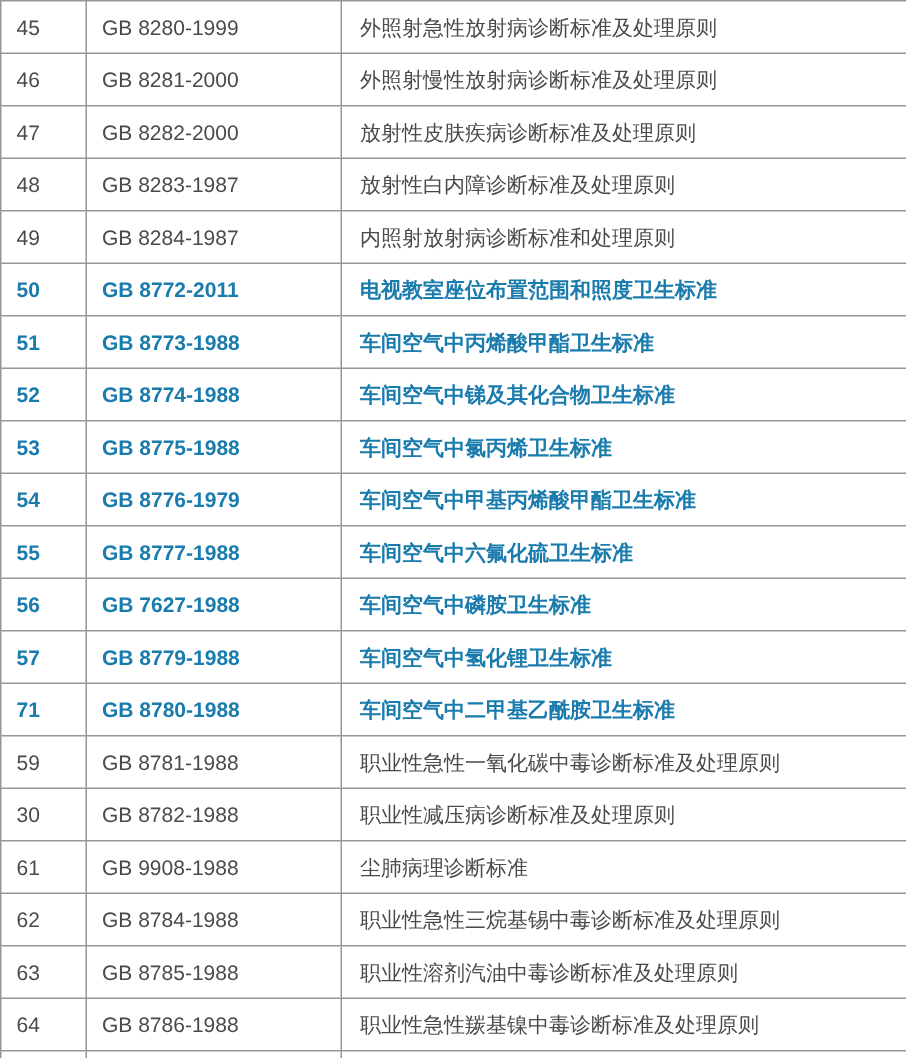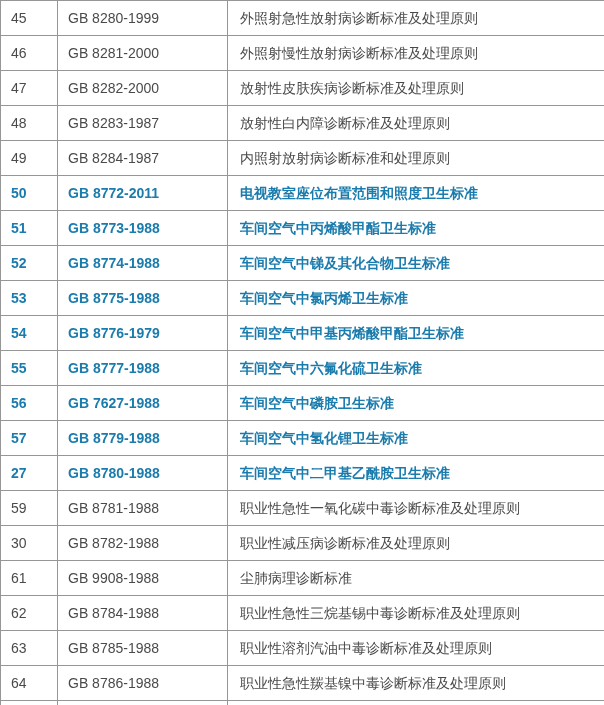--- a/index.html
+++ b/index.html
@@ -113,21 +113,21 @@
     <td class="num">56</td>
     <td class="code">GB 7627-1988</td>
     <td class="title">车间空气中磷胺卫生标准</td>
   </tr>
         <tr class="hl">
     <td class="num">57</td>
     <td class="code">GB 8779-1988</td>
     <td class="title">车间空气中氢化锂卫生标准</td>
   </tr>
         <tr class="hl">
-    <td class="num">27</td>
+    <td class="num">71</td>
     <td class="code">GB 8780-1988</td>
     <td class="title">车间空气中二甲基乙酰胺卫生标准</td>
   </tr>
         <tr>
     <td class="num">59</td>
     <td class="code">GB 8781-1988</td>
     <td class="title">职业性急性一氧化碳中毒诊断标准及处理原则</td>
   </tr>
         <tr>
     <td class="num">30</td>

